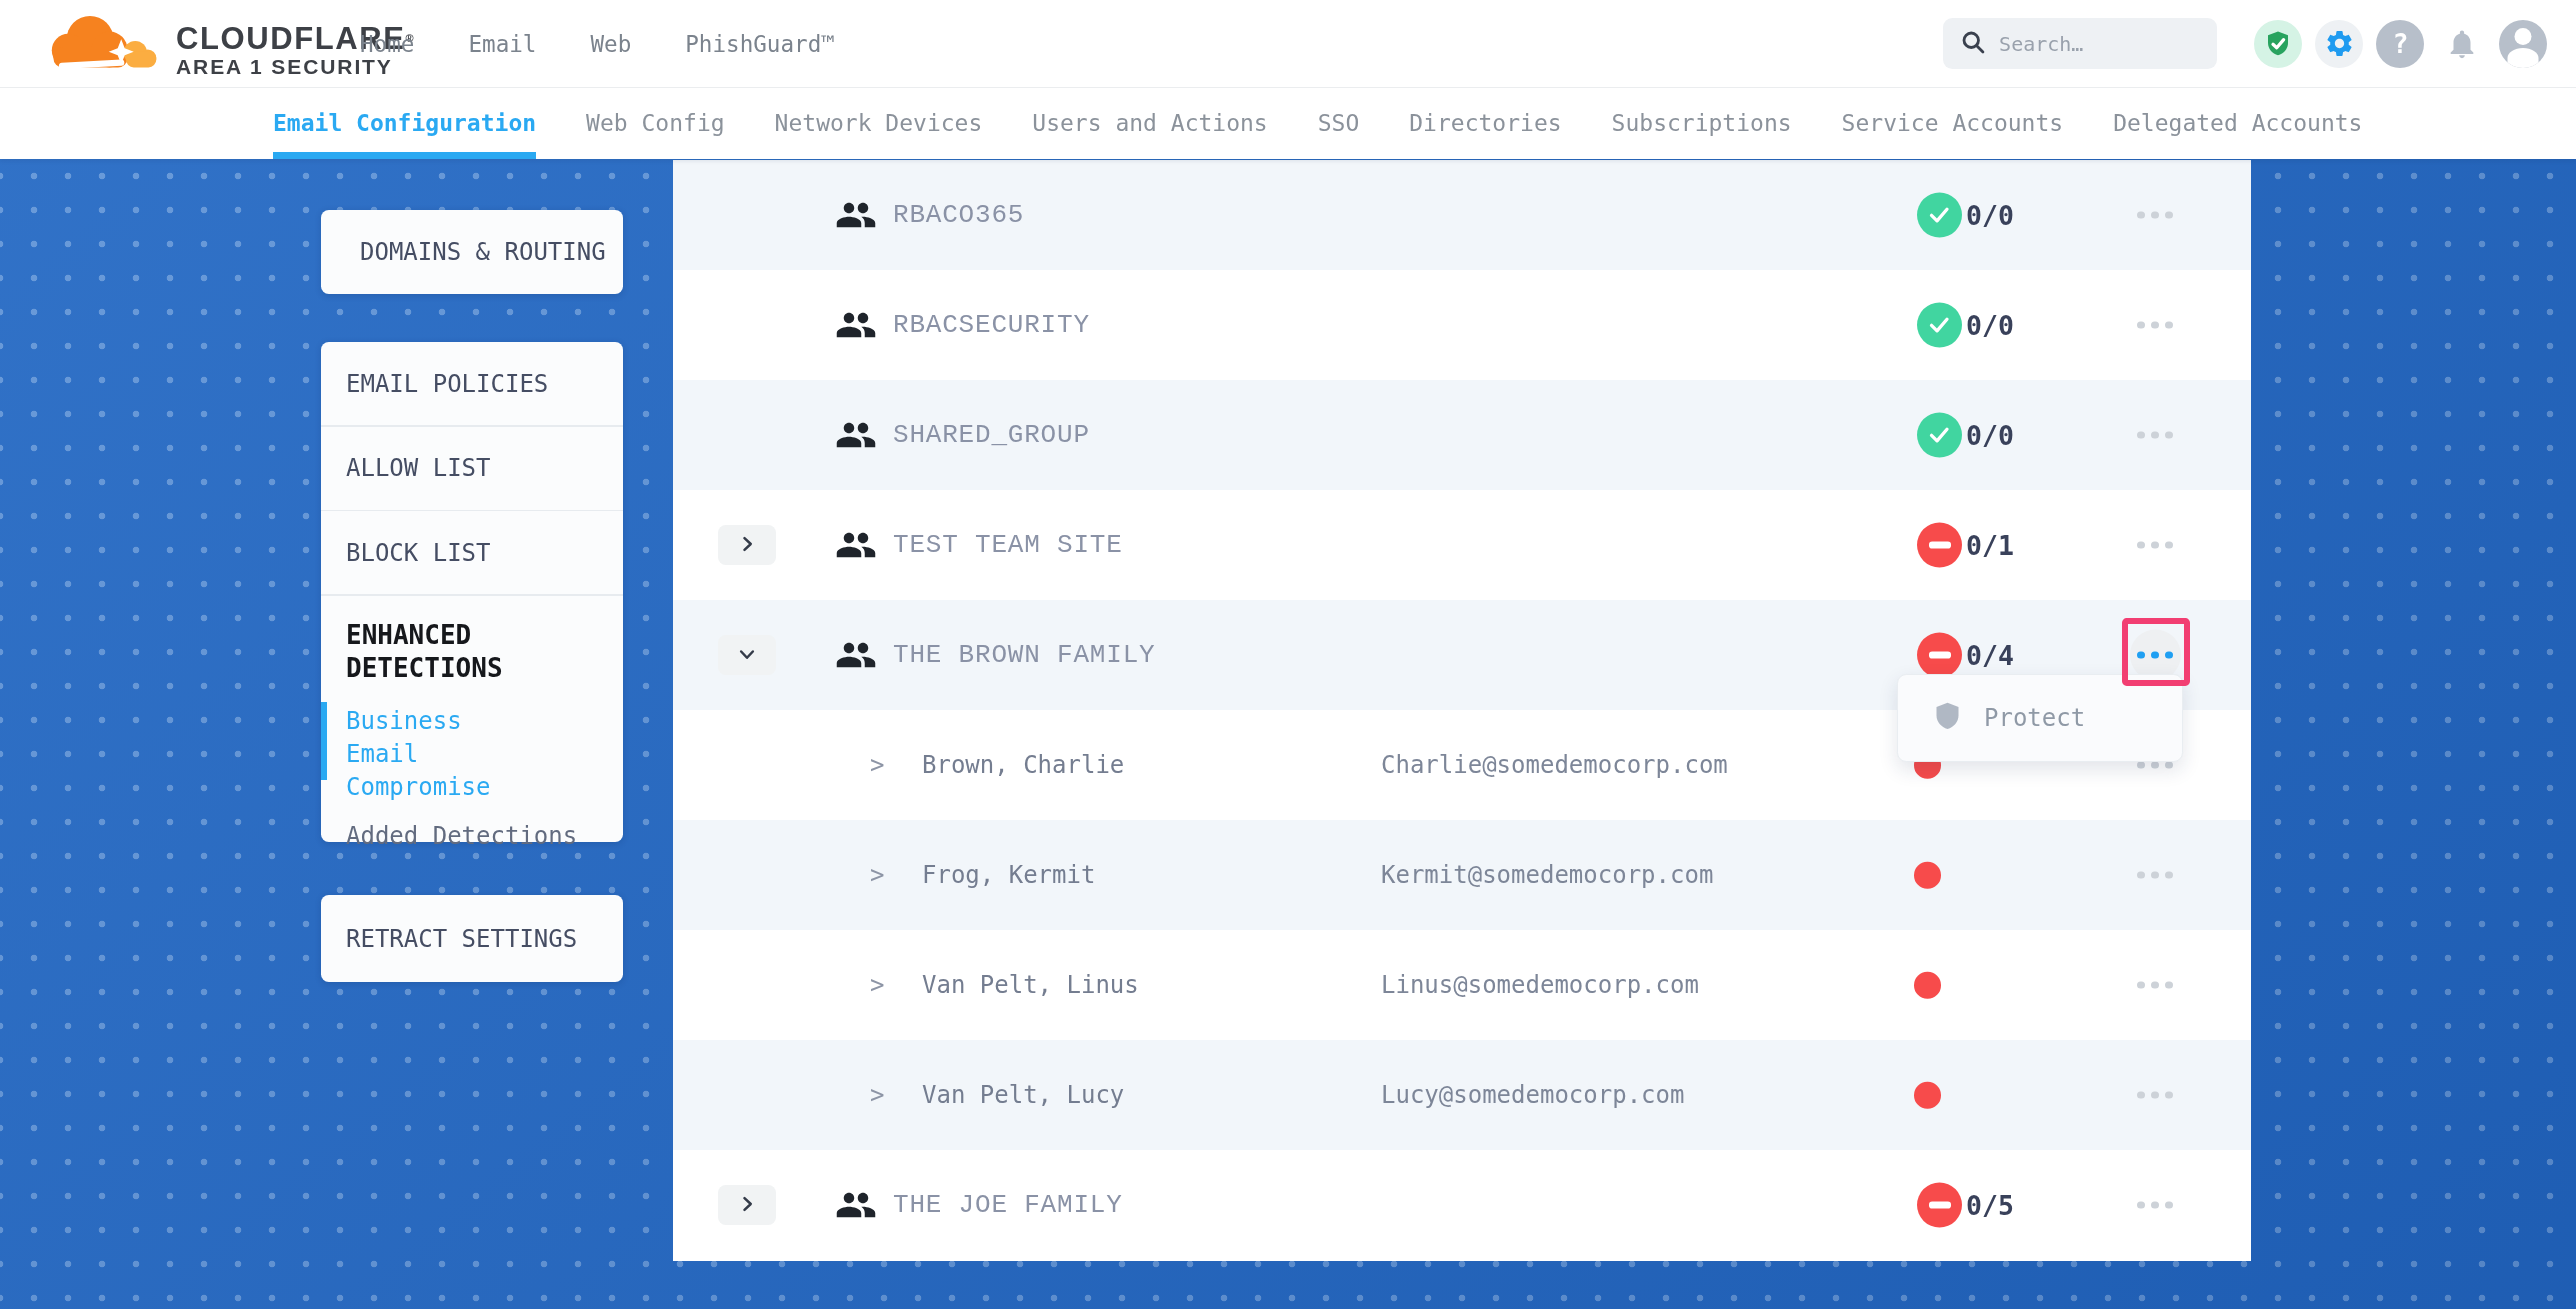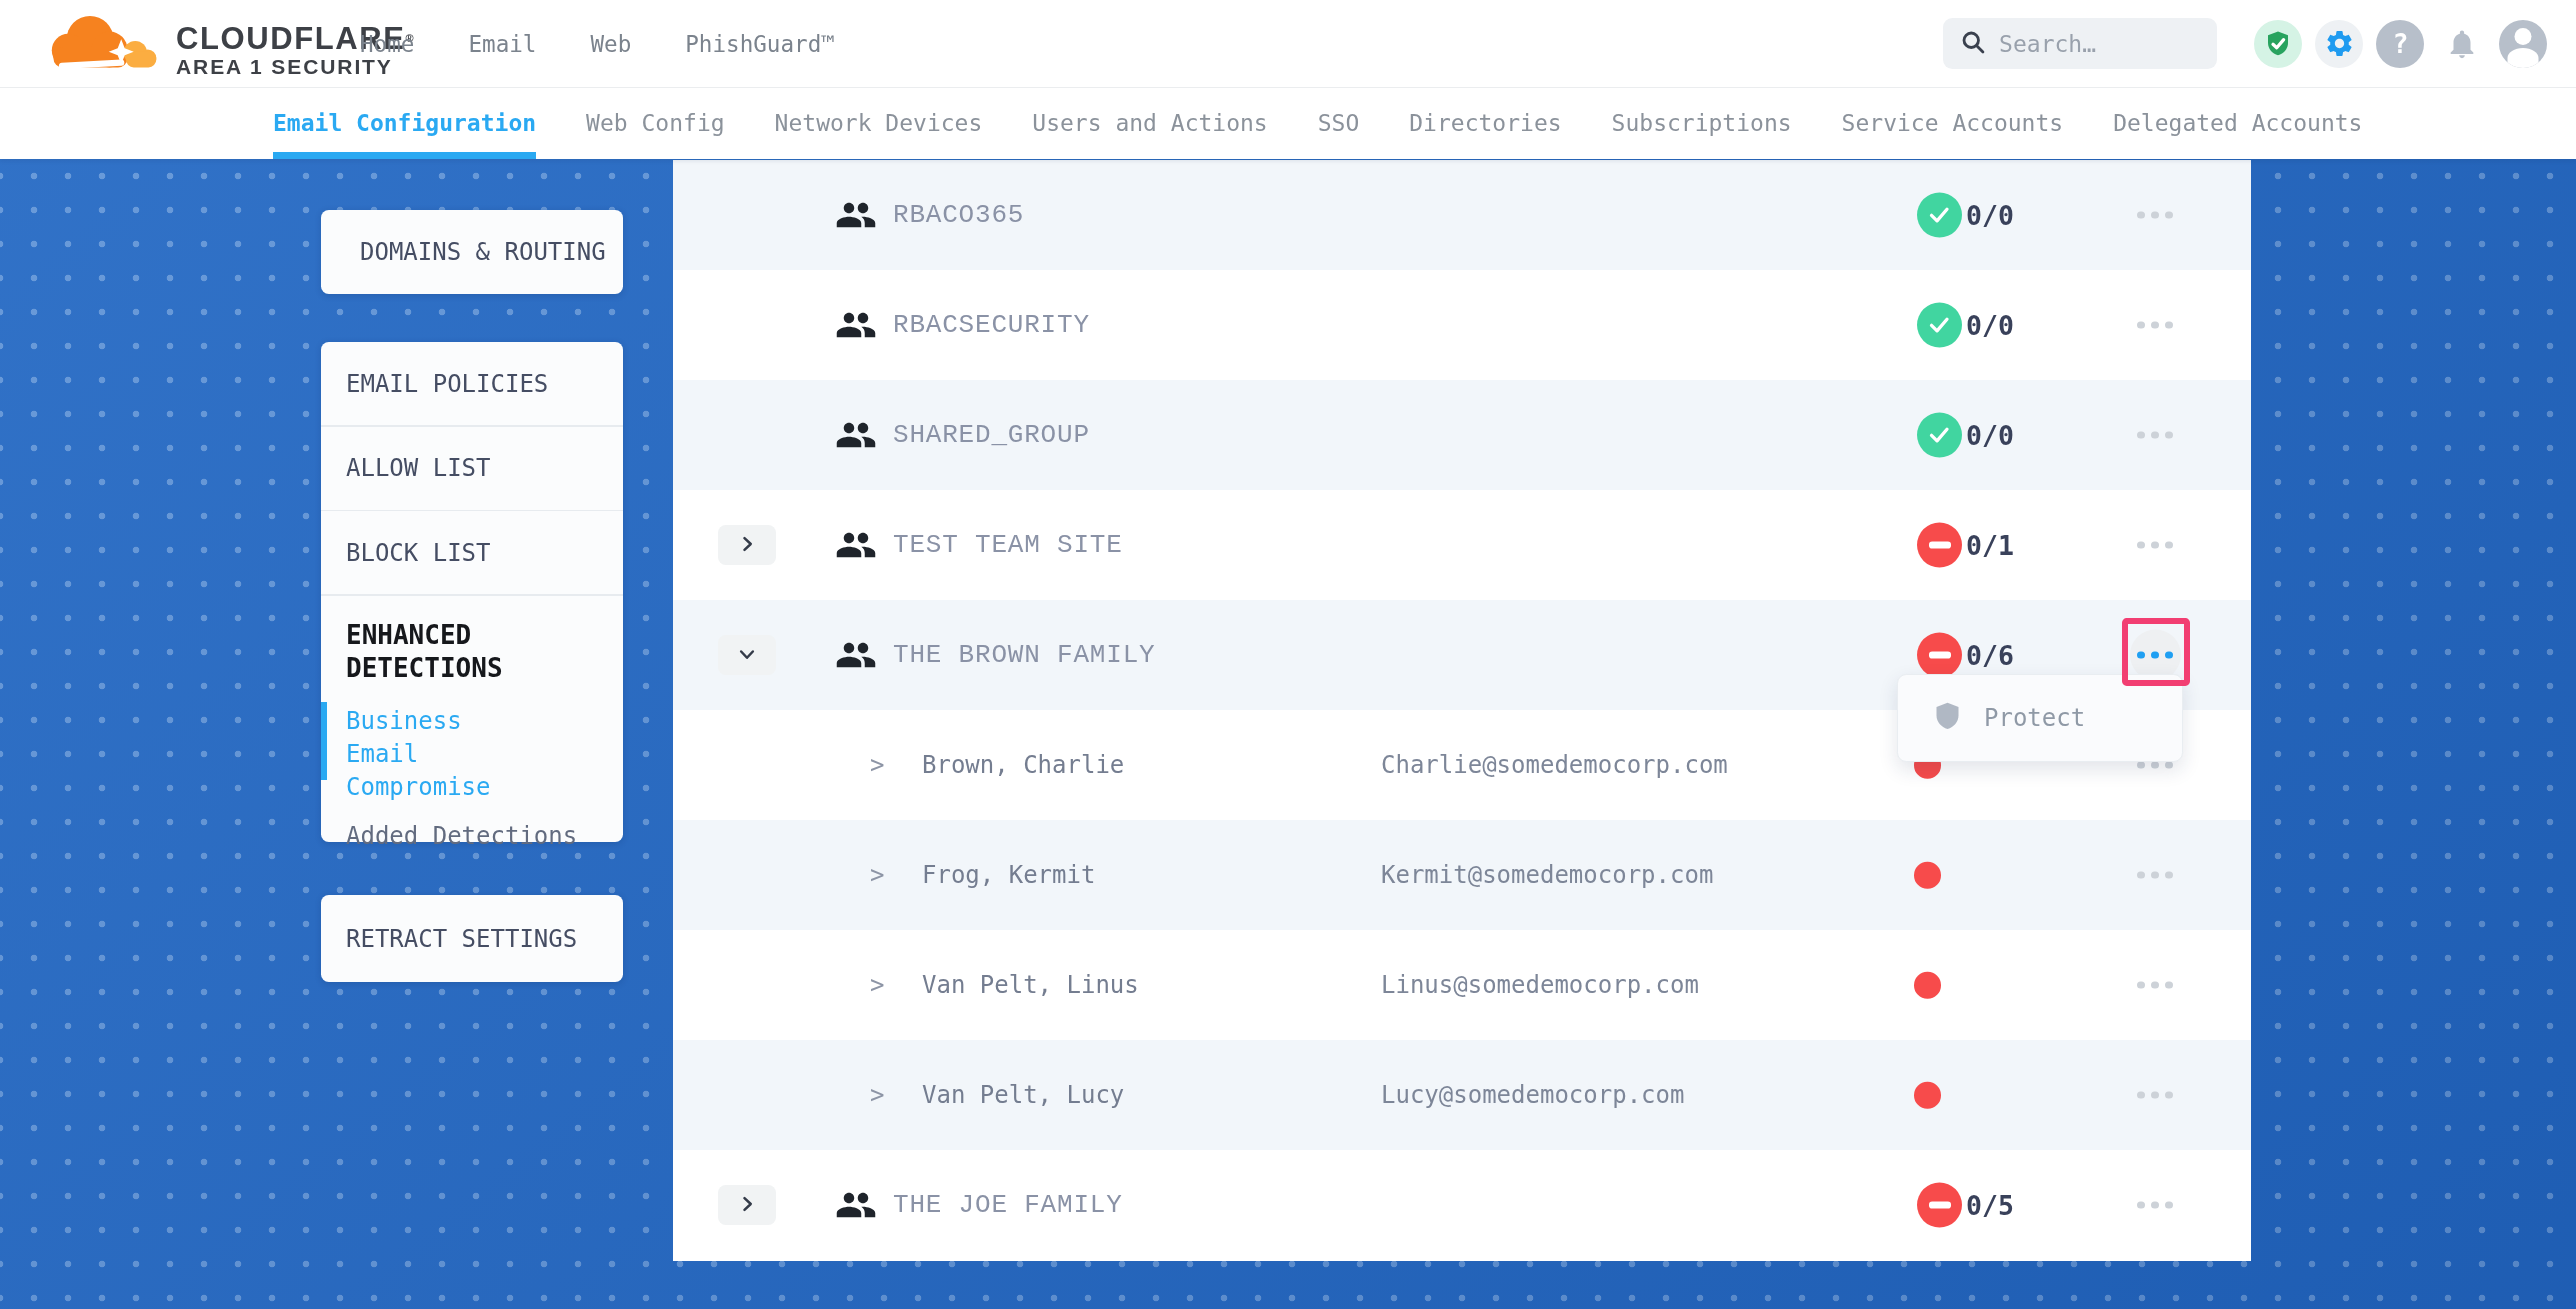--- a/index.html
+++ b/index.html
@@ -20,21 +20,21 @@
   .brand-line1 { font-family:"Liberation Sans", sans-serif; font-weight:bold; font-size:31px;
                  letter-spacing:1.6px; color:#3d4046; line-height:31px; }
   .brand-tm { font-family:"Liberation Sans", sans-serif; font-size:11px; color:#3d4046; vertical-align:top; }
   .brand-line2 { font-family:"Liberation Sans", sans-serif; font-weight:bold; font-size:21px;
                  letter-spacing:1.9px; color:#3d4046; line-height:26.5px; }
   .top-nav { position:absolute; left:360px; top:0; height:87px; display:flex; align-items:center; gap:54px; }
   .top-nav-item { font-size:22.6px; color:#7b838d; cursor:pointer; }
   .search-box { position:absolute; left:1943px; top:18px; width:274px; height:51px; background:#eef1f4;
                 border-radius:9.3px; display:flex; align-items:center; padding:0 15.6px; }
   .search-box input { border:none; outline:none; background:transparent; font-family:"DejaVu Sans Mono",monospace;
-                      font-size:23px; color:#3a414e; width:195px; margin-left:12.5px; }
+                      font-size:20px; color:#3a414e; width:195px; margin-left:12.5px; }
   .search-box input::placeholder { color:#99a1ac; }
   .icon-row { position:absolute; left:2254px; top:19.5px; display:flex; gap:13.2px; align-items:center; }
   .icon-circle { width:48px; height:48px; border-radius:50%; display:flex; align-items:center;
                  justify-content:center; cursor:pointer; position:relative; }
   .ic-shield { background:#d5f3e5; }
   .ic-gear { background:#eef1f4; }
   .ic-help { background:#b7bfca; }
   .ic-bell { background:transparent; }
   .ic-user { background:#b7bfca; overflow:hidden; }
   .help-q { color:#ffffff; font-size:26.5px; font-weight:bold; }
@@ -343,21 +343,21 @@
       </button>
       <span class="grp-icon">
         <svg viewBox="0 0 24 24" width="42" height="42">
             <path fill="#1f242b" d="M16 11c1.66 0 2.99-1.34 2.99-3S17.66 5 16 5s-3 1.34-3 3 1.34 3 3 3zm-8 0c1.66 0 2.99-1.34 2.99-3S9.66 5 8 5 5 6.34 5 8s1.34 3 3 3zm0 2c-2.33 0-7 1.17-7 3.5V19h14v-2.5C15 14.17 10.33 13 8 13zm8 0c-.29 0-.62.02-.97.05 1.16.84 1.97 1.97 1.97 3.45V19h6v-2.5c0-2.33-4.67-3.5-7-3.5z"></path>
           </svg>
       </span>
       <span class="grp-name">THE BROWN FAMILY</span>
       <span class="status-badge badge-bad">
           <span class="minus-bar"></span>
         </span>
-      <span class="count">0/6</span>
+      <span class="count">0/4</span>
       <button class="dots-btn highlight">
           <i></i>
           <i></i>
           <i></i>
         </button>
     </div>
 
     <div class="row">
       <span class="member-caret">&gt;</span>
       <span class="member-name">Brown, Charlie</span>

